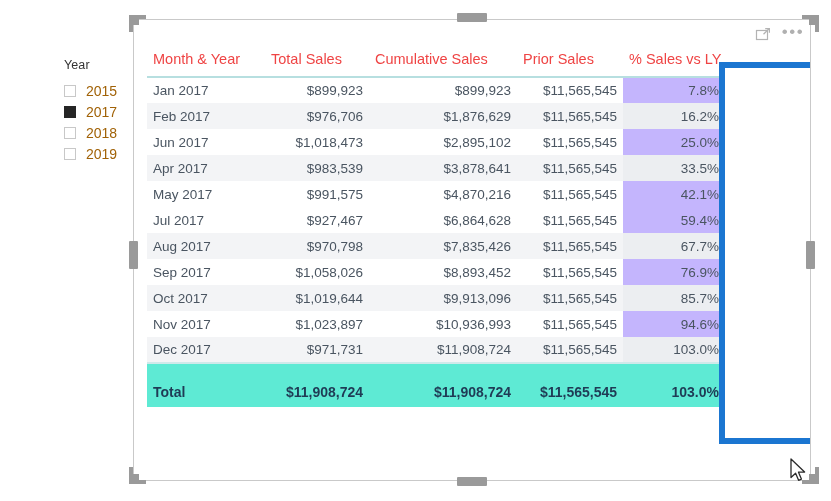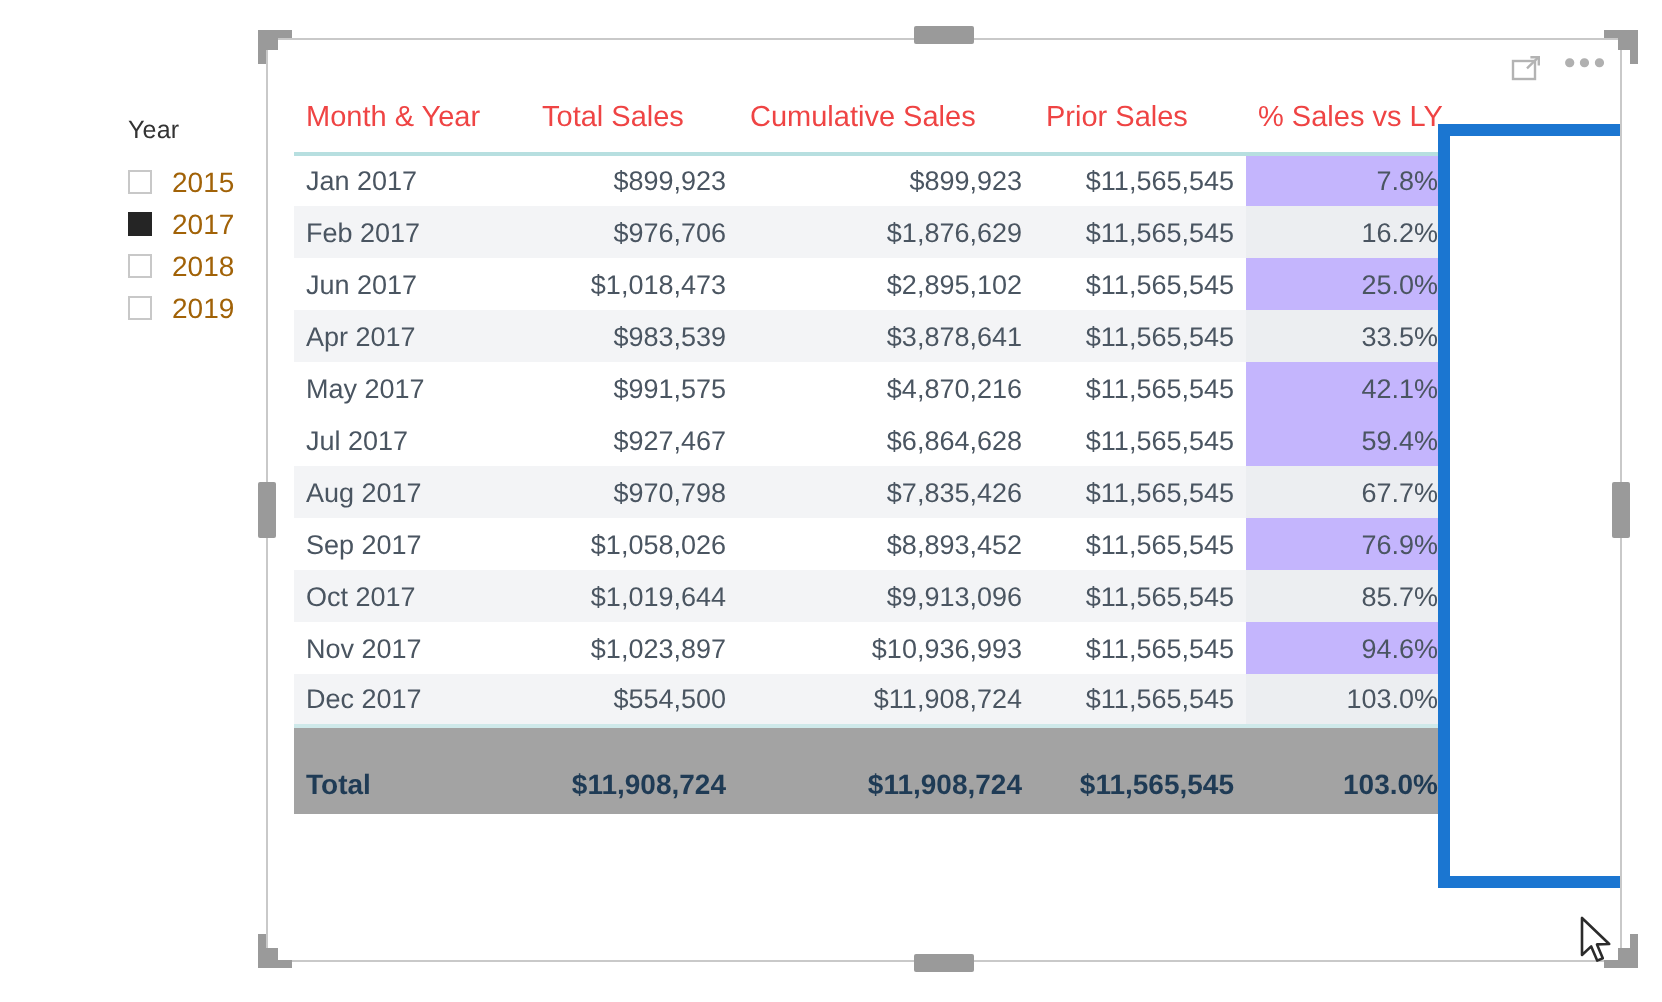--- a/index.html
+++ b/index.html
@@ -131,21 +131,21 @@
   tr.alt td.c4 { background: #eceef1; }
   tr.norm td.c4 { background: #c4b5fd; }
 
   tr.total td {
     font-weight: bold;
     color: #1f3b55;
     font-size: 14px;
     border-top: 2px solid #cfe9ea;
     padding-top: 20px;
     padding-bottom: 7px;
-    background: #a3a3a3;
+    background: #5eead4;
   }
 
   
   #highlight-box {
     position: absolute;
     left: 585px; top: 42px;
     width: 124px; height: 382px;
     border: 6px solid #1b76d1;
     pointer-events: none;
     z-index: 10;
@@ -331,21 +331,21 @@
               </tr>
               <tr class="norm">
                 <td class="c0">Nov 2017</td>
                 <td class="c1">$1,023,897</td>
                 <td class="c2">$10,936,993</td>
                 <td class="c3">$11,565,545</td>
                 <td class="c4">94.6%</td>
               </tr>
               <tr class="alt">
                 <td class="c0">Dec 2017</td>
-                <td class="c1">$554,500</td>
+                <td class="c1">$971,731</td>
                 <td class="c2">$11,908,724</td>
                 <td class="c3">$11,565,545</td>
                 <td class="c4">103.0%</td>
               </tr>
               <tr class="total">
                 <td class="c0">Total</td>
                 <td class="c1">$11,908,724</td>
                 <td class="c2">$11,908,724</td>
                 <td class="c3">$11,565,545</td>
                 <td class="c4">103.0%</td>

